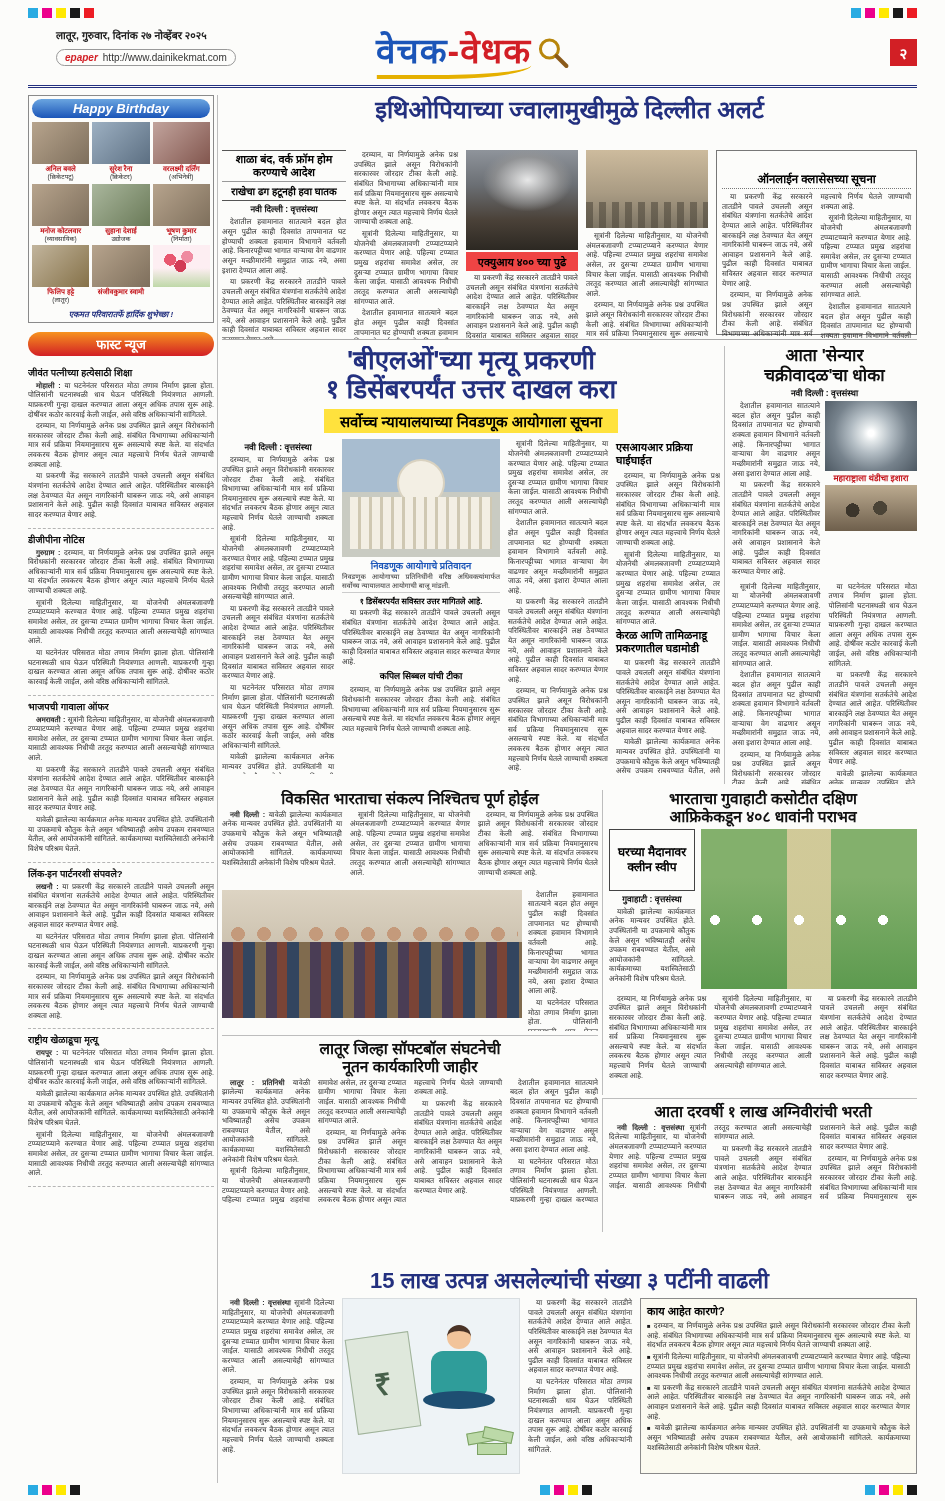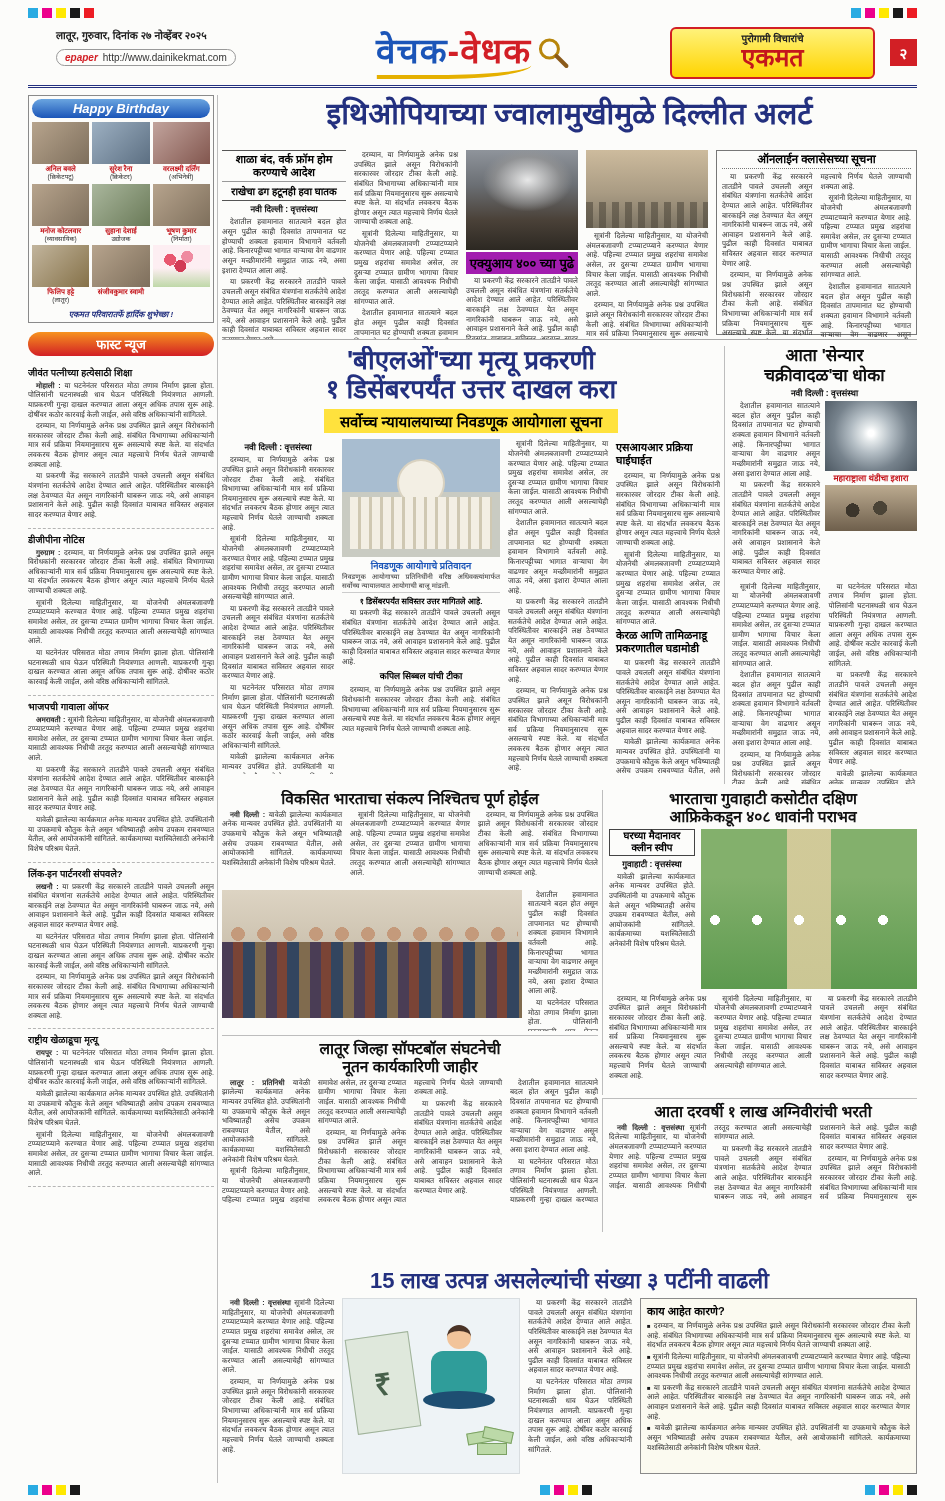--- a/index.html
+++ b/index.html
@@ -52,36 +52,36 @@
   .p { font-size:7.2px; line-height:1.34; color:#2b2b2b; text-align:justify; text-indent:8px; margin-bottom:2px; }
   .lead { font-weight:bold; }
   .dl { font-weight:bold; font-size:8.5px; text-align:center; margin:2px 0 3px; color:#111; }
 
   
   .vline-main { position:absolute; left:217px; top:95px; height:1388px; border-left:1px solid #bdbdbd; }
 
   .sec { position:absolute; overflow:hidden; }
 
   
-  .headline1 { left:222px; top:92px; width:695px; text-align:center; font-size:30px; font-weight:bold; color:#23307f; }
+  .headline1 { left:222px; top:92px; width:695px; text-align:center; font-size:24px; font-weight:bold; color:#23307f; }
   .volcano-row { left:222px; top:150px; width:695px; height:190px; display:flex; gap:8px; border-bottom:1px solid #aaa; padding-bottom:4px; }
   .v-c1 { width:124px; }
   .v-sub1 { font-size:11px; font-weight:bold; text-align:center; border-top:1.5px solid #555; border-bottom:1px solid #999; padding:2px 0; line-height:1.2; }
   .v-sub2 { font-size:10px; font-weight:bold; text-align:center; border-bottom:1.5px solid #555; padding:2px 0; }
   .v-c2 { width:104px; }
   .v-c3 { width:112px; }
   .volcano-img { height:100px; background:
       radial-gradient(ellipse 60px 42px at 55% 30%, rgba(238,238,238,.95), rgba(150,150,150,.65) 55%, transparent 75%),
       linear-gradient(180deg,#8f949b 0%, #6b6f74 35%, #4a4138 70%, #2c2822 100%); }
-  .aqi-cap { background:#a21caf; font-size:13px; font-weight:bold; text-align:center; padding:2px 0; margin:2px 0; }
+  .aqi-cap { background:#ef4444; font-size:11px; font-weight:bold; text-align:center; padding:2px 0; margin:2px 0; }
   .v-c4 { width:122px; }
   .smog-img { height:78px; margin-bottom:3px; background:
       repeating-linear-gradient(90deg, rgba(74,68,56,.55) 0 7px, transparent 7px 13px) 0 100%/100% 26px no-repeat,
       linear-gradient(180deg,#cdbb9d 0%, #a99b83 55%, #7d7565 100%); }
-  .v-c5 { flex:1; border:1px solid #777; padding:0 5px; }
+  .v-c5 { flex:1; border:1px solid #777; padding:20px 5px; }
   .ob-title { font-size:11.5px; font-weight:bold; text-align:center; border-bottom:1px dotted #777; padding-bottom:2px; margin-bottom:3px; }
   .cols2 { column-count:2; column-gap:8px; }
 
   
   .blo { left:222px; top:346px; width:498px; height:438px; }
   .blo-h { text-align:center; font-size:26px; font-weight:bold; color:#23307f; line-height:1.12; }
   .blo-sub { margin:5px auto 6px; background:#ffe23d; width:max-content; max-width:96%; padding:2px 16px; font-size:15px; font-weight:bold; }
   .blo-cols { display:flex; gap:8px; height:335px; overflow:hidden; }
   .b-c1 { width:112px; } .b-c2 { width:158px; } .b-c3 { width:100px; } .b-c4 { flex:1; }
   .sc-img { position:relative; height:118px; background:linear-gradient(180deg,#a8bdd0 0 45%, #c9cbc2 45% 100%); }
@@ -113,21 +113,21 @@
   .vk-row { display:flex; gap:6px; margin-top:4px; }
   .group-photo { position:relative; width:300px; height:128px; background:linear-gradient(#ddd4c3,#b7ab96); overflow:hidden; }
   .group-photo::before { content:""; position:absolute; left:4px; right:4px; top:36px; height:16px; background:radial-gradient(circle 7px at 12px 8px, #c49a7b 98%, transparent) 0 0/26px 16px repeat-x; }
   .group-photo::after { content:""; position:absolute; left:0; right:0; top:52px; bottom:0; background:repeating-linear-gradient(90deg,#4a3d55 0 11px,#7a4436 11px 21px,#33455f 21px 33px,#806b4e 33px 44px); }
   .vk-side { flex:1; }
 
   
   .cricket { left:602px; top:790px; width:315px; height:305px; border-left:1px solid #bdbdbd; padding-left:6px; }
   .ck-row { display:flex; gap:6px; margin-top:3px; }
   .ck-left { width:86px; }
-  .sweep-box { border:1px solid #444; padding:0 2px; text-align:center; font-size:10px; font-weight:bold; line-height:1.25; }
+  .sweep-box { border:1px solid #444; padding:15px 2px; text-align:center; font-size:12px; font-weight:bold; line-height:1.25; }
   .cricket-img { position:relative; flex:1; height:160px; background:
       linear-gradient(90deg, transparent 0 40%, rgba(222,206,160,.85) 40% 60%, transparent 60%),
       linear-gradient(180deg,#83b06c 0 30%, #5d9a4f 100%); overflow:hidden; }
   .cricket-img::after { content:""; position:absolute; left:0; right:0; top:52%; height:22px; background:radial-gradient(circle 5px at 14px 8px, #fff 98%, transparent) 0 0/42px 22px repeat-x; }
   .ck-cols { column-count:3; column-gap:8px; height:96px; overflow:hidden; margin-top:5px; }
 
   
   .softball { left:222px; top:1035px; width:376px; height:197px; border-top:1px solid #bdbdbd; padding-top:4px; }
   .sb-cols { column-count:4; column-gap:8px; height:128px; overflow:hidden; margin-top:2px; }
 
@@ -203,24 +203,20 @@
         <a class="epaper-url" href="#">http://www.dainikekmat.com</a>
       </div>
     </div>
     <div class="masthead">
       <div class="mh-text"><span class="mh-blue">वेचक</span><span class="mh-red">-</span><span class="mh-red">वेधक</span></div>
       <svg width="34" height="34" viewBox="0 0 34 34">
         <circle cx="14" cy="13" r="9" fill="none" stroke="#b8860b" stroke-width="3"></circle>
         <line x1="21" y1="20" x2="31" y2="30" stroke="#8a5a1a" stroke-width="4" stroke-linecap="round"></line>
       </svg>
     </div>
-    <div class="brandbox">
-      <div class="brand-tag">पुरोगामी विचारांचे</div>
-      <div class="brand-name">एकमत</div>
-    </div>
     <div class="pagenum">२</div>
   </div>
 
   <div class="sidebar">
     <div class="bd-box">
       <div class="bd-head">Happy Birthday</div>
       <div class="bd-grid">
         <div class="bd-cell">
             <div class="bd-photo"></div>
             <div class="bd-name">अनिल बवले</div>

